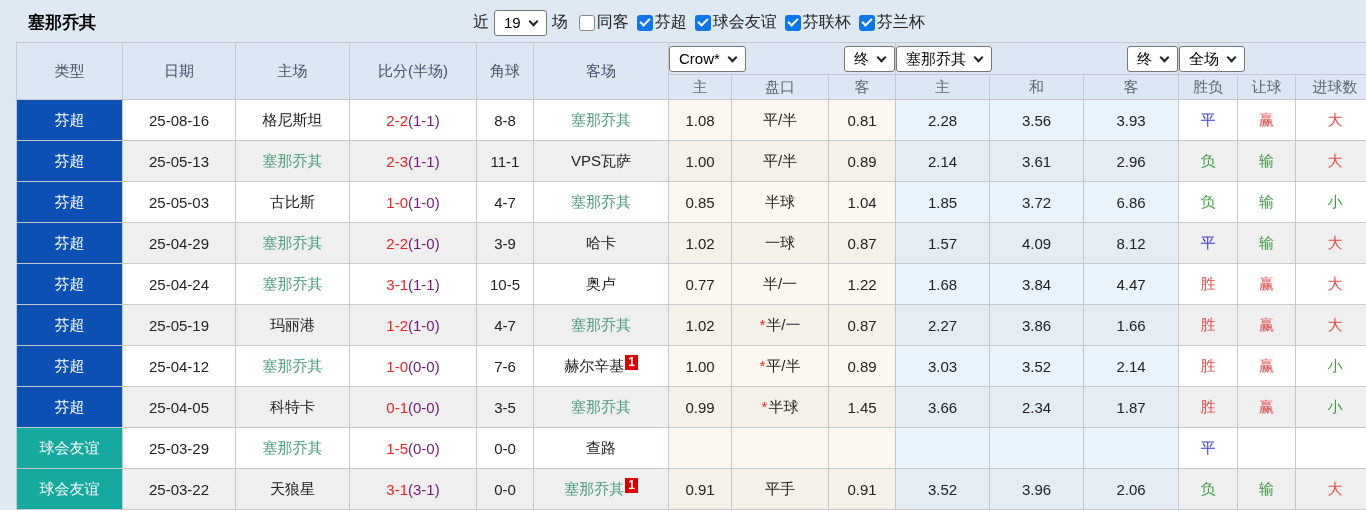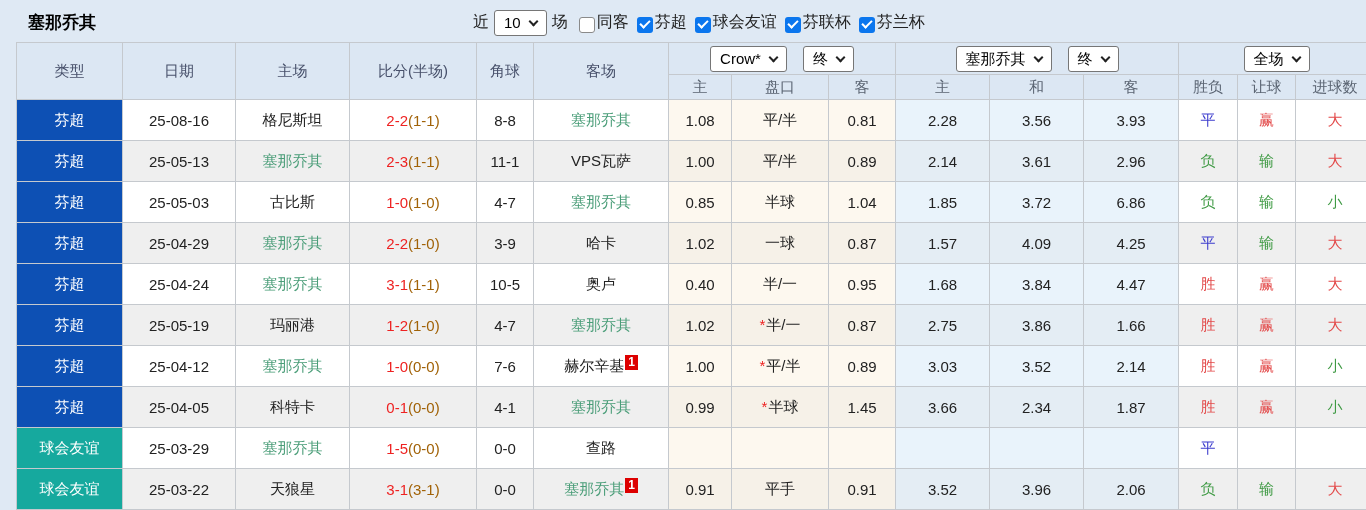--- a/index.html
+++ b/index.html
@@ -13,65 +13,65 @@
     width:1366px;height:510px;overflow:hidden;
     background:#dfe9f4;
     font-family:"Liberation Sans","DejaVu Sans",sans-serif;
     color:#222;
   }
   
   .topbar{height:42px;display:flex;align-items:center;padding-top:3px}
   .team-name{font-weight:bold;font-size:17px;color:#000;margin-left:28px;white-space:nowrap}
   .controls{display:flex;align-items:center;margin-left:372px;font-size:16px;color:#222;white-space:nowrap}
   .controls .lbl{margin:0 5px}
-  .filter-item{display:inline-flex;align-items:flex-end;margin-right:2px;cursor:default}
+  .filter-item{display:inline-flex;align-items:center;margin-right:2px;cursor:default}
   .cb{width:16px;height:16px;border-radius:3px;display:inline-block;margin:0 2px 0 6px;position:relative;flex:none}
   .cb.checked{background:var(--cb-blue)}
   .cb.checked::after{content:"";position:absolute;left:3px;top:3px;width:8px;height:4px;
     border-left:2px solid #fff;border-bottom:2px solid #fff;transform:rotate(-45deg)}
   .cb.unchecked{background:#fff;border:1px solid #8a8a8a}
   
   .sel{display:inline-flex;align-items:center;background:#fff;border:1px solid #767676;border-radius:3px;
     padding:3px 9px;gap:9px;color:#000;font-size:15px;line-height:18px;cursor:default;white-space:nowrap}
   .chev{width:7px;height:7px;border-right:2px solid #222;border-bottom:2px solid #222;
     transform:rotate(45deg);margin-top:-3px;flex:none}
-  .sel-wrap{display:flex;justify-content:center;align-items:center;gap:16px}
+  .sel-wrap{display:flex;justify-content:space-between;align-items:center;gap:16px}
   
   table{border-collapse:collapse;table-layout:fixed;width:1358px;margin:0 16px;font-size:15px;background:#fff}
   th,td{border:1px solid #c5c9ce;text-align:center;padding:0;white-space:nowrap;overflow:hidden}
   thead th{background:var(--header-bg);color:#47506a;font-weight:normal;font-size:15px}
   thead tr.selrow th{height:32px}
   thead tr.subrow th{height:25px;color:#5a6472}
   tbody tr{height:41px}
   tbody td{background:#fff;color:#222}
   tr.even td{background:#efefef}
   td.c-cream{background:var(--cream)}       tr.even td.c-cream{background:#f6f1e8}
   td.c-blue{background:var(--ltblue)}       tr.even td.c-blue{background:#e4edf4}
   td.type{color:#fff;font-size:15px}
   td.type.type-blue{background:var(--type-blue)}
   td.type.type-teal{background:var(--type-teal)}
   .team-green{color:var(--team-green)}
   .score-main{color:var(--score-red)}
-  .half{color:#a16207}
+  .half{color:#701a75}
   .star{color:#e22;margin-right:1px}
   .t-red{color:var(--win-red)}
   .t-green{color:var(--loss-green)}
   .t-blue{color:var(--draw-blue)}
   .badge{display:inline-block;background:var(--badge-red);color:#fff;font-size:12px;line-height:15px;
     padding:0 3px;margin-left:1px;position:relative;top:-5px;font-weight:bold}
 </style>
 </head>
 <body>
 
 <div class="topbar">
   <span class="team-name">塞那乔其</span>
   <div class="controls">
     <span class="lbl">近</span>
     <span class="sel">
-      <span>10</span>
+      <span>19</span>
       <span class="chev"></span>
     </span>
     <span class="lbl">场</span>
     <span id="filter-checkboxes" style="display:inline-flex;align-items:center">
         <span class="filter-item">
           <span class="cb unchecked"></span>
           <span>同客</span>
         </span>
         <span class="filter-item">
           <span class="cb checked"></span>
@@ -221,53 +221,53 @@
         <td>25-04-29</td>
         <td><span class="team-green">塞那乔其</span></td>
         <td><span class="score-main">2-2</span><span class="half">(1-0)</span></td>
         <td>3-9</td>
         <td><span>哈卡</span></td>
         <td class="c-cream">1.02</td>
         <td class="c-cream"><span>一球</span></td>
         <td class="c-cream">0.87</td>
         <td class="c-blue">1.57</td>
         <td class="c-blue">4.09</td>
-        <td class="c-blue">4.25</td>
+        <td class="c-blue">8.12</td>
         <td class="t-blue">平</td>
         <td class="t-green">输</td>
         <td class="t-red">大</td>
       </tr>
       <tr>
         <td class="type type-blue">芬超</td>
         <td>25-04-24</td>
         <td><span class="team-green">塞那乔其</span></td>
         <td><span class="score-main">3-1</span><span class="half">(1-1)</span></td>
         <td>10-5</td>
         <td><span>奥卢</span></td>
-        <td class="c-cream">0.40</td>
+        <td class="c-cream">0.77</td>
         <td class="c-cream"><span>半/一</span></td>
-        <td class="c-cream">0.95</td>
+        <td class="c-cream">1.22</td>
         <td class="c-blue">1.68</td>
         <td class="c-blue">3.84</td>
         <td class="c-blue">4.47</td>
         <td class="t-red">胜</td>
         <td class="t-red">赢</td>
         <td class="t-red">大</td>
       </tr>
       <tr class="even">
         <td class="type type-blue">芬超</td>
         <td>25-05-19</td>
         <td><span>玛丽港</span></td>
         <td><span class="score-main">1-2</span><span class="half">(1-0)</span></td>
         <td>4-7</td>
         <td><span class="team-green">塞那乔其</span></td>
         <td class="c-cream">1.02</td>
         <td class="c-cream"><span class="star">*</span><span>半/一</span></td>
         <td class="c-cream">0.87</td>
-        <td class="c-blue">2.75</td>
+        <td class="c-blue">2.27</td>
         <td class="c-blue">3.86</td>
         <td class="c-blue">1.66</td>
         <td class="t-red">胜</td>
         <td class="t-red">赢</td>
         <td class="t-red">大</td>
       </tr>
       <tr>
         <td class="type type-blue">芬超</td>
         <td>25-04-12</td>
         <td><span class="team-green">塞那乔其</span></td>
@@ -282,21 +282,21 @@
         <td class="c-blue">2.14</td>
         <td class="t-red">胜</td>
         <td class="t-red">赢</td>
         <td class="t-green">小</td>
       </tr>
       <tr class="even">
         <td class="type type-blue">芬超</td>
         <td>25-04-05</td>
         <td><span>科特卡</span></td>
         <td><span class="score-main">0-1</span><span class="half">(0-0)</span></td>
-        <td>4-1</td>
+        <td>3-5</td>
         <td><span class="team-green">塞那乔其</span></td>
         <td class="c-cream">0.99</td>
         <td class="c-cream"><span class="star">*</span><span>半球</span></td>
         <td class="c-cream">1.45</td>
         <td class="c-blue">3.66</td>
         <td class="c-blue">2.34</td>
         <td class="c-blue">1.87</td>
         <td class="t-red">胜</td>
         <td class="t-red">赢</td>
         <td class="t-green">小</td>

